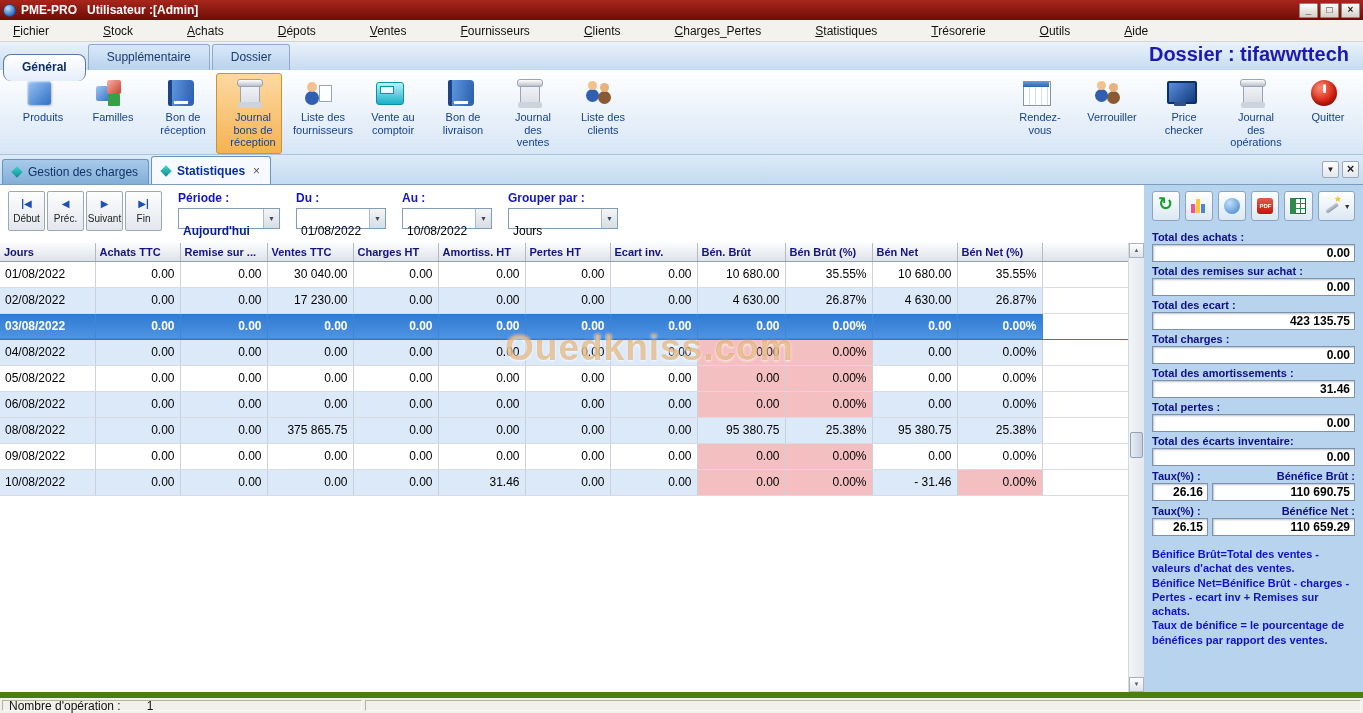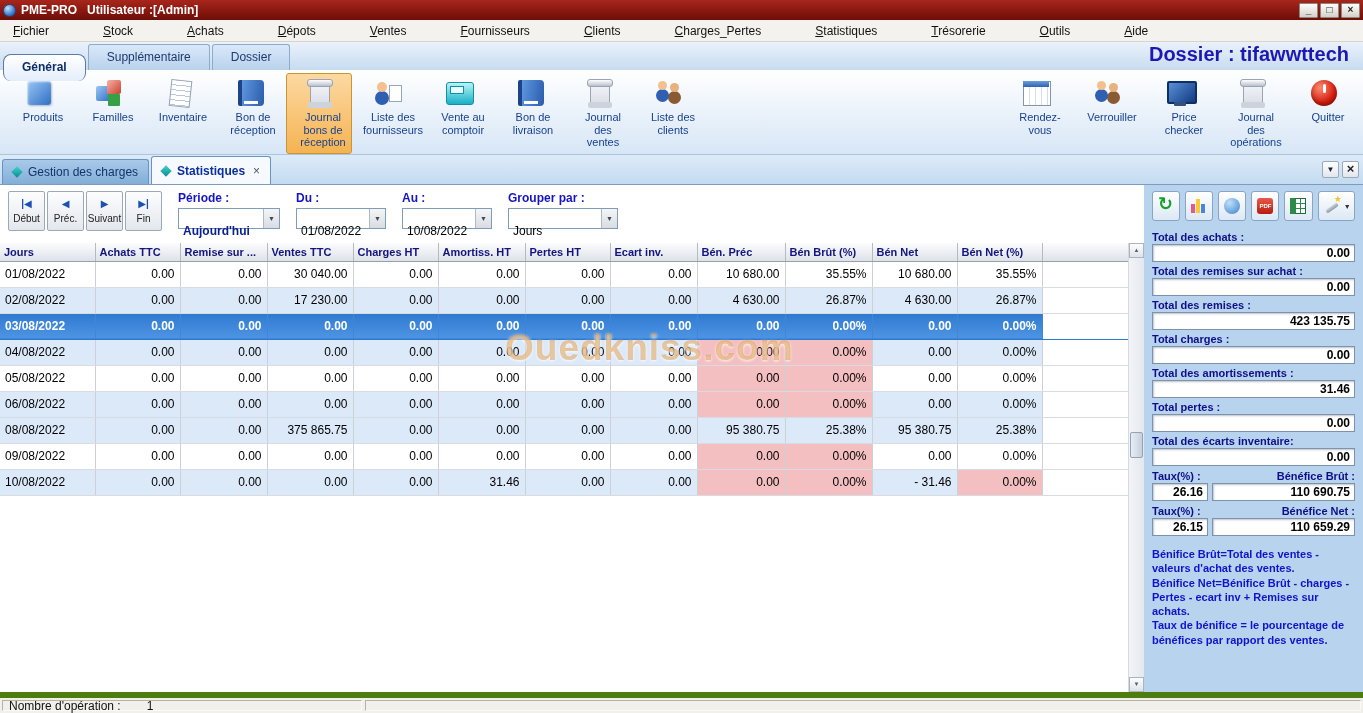--- a/index.html
+++ b/index.html
@@ -199,24 +199,20 @@
     <div class="tb-left">
         <div class="tool-btn">
           <div class="icon products-icon"></div>
           <div class="tool-label">Produits</div>
         </div>
         <div class="tool-btn">
           <div class="icon families-icon"></div>
           <div class="tool-label">Familles</div>
         </div>
         <div class="tool-btn">
-          <div class="icon inventory-icon"></div>
-          <div class="tool-label">Inventaire</div>
-        </div>
-        <div class="tool-btn">
           <div class="icon reception-note-icon"></div>
           <div class="tool-label">Bon de réception</div>
         </div>
         <div class="tool-btn selected">
           <div class="icon reception-journal-icon"></div>
           <div class="tool-label">Journal bons de réception</div>
         </div>
         <div class="tool-btn">
           <div class="icon suppliers-list-icon"></div>
           <div class="tool-label">Liste des fournisseurs</div>
@@ -341,21 +337,21 @@
           <thead>
               <tr>
                 <th class="hcell">Jours</th>
                 <th class="hcell">Achats TTC</th>
                 <th class="hcell">Remise sur ...</th>
                 <th class="hcell">Ventes TTC</th>
                 <th class="hcell">Charges HT</th>
                 <th class="hcell">Amortiss. HT</th>
                 <th class="hcell">Pertes HT</th>
                 <th class="hcell">Ecart inv.</th>
-                <th class="hcell">Bén. Préc</th>
+                <th class="hcell">Bén. Brût</th>
                 <th class="hcell">Bén Brût (%)</th>
                 <th class="hcell">Bén Net</th>
                 <th class="hcell">Bén Net (%)</th>
                 <th class="hcell hfiller"></th>
               </tr>
             </thead>
           <tbody>
               <tr class="trow">
                 <td class="cell datecell">01/08/2022</td>
                 <td class="cell numcell">0.00</td>
@@ -530,21 +526,21 @@
         </div>
       <div class="totals">
           <div class="tot-label">Total des achats :</div>
           <div class="tot-box">
             <span class="tot-val">0.00</span>
           </div>
           <div class="tot-label">Total des remises sur achat :</div>
           <div class="tot-box">
             <span class="tot-val">0.00</span>
           </div>
-          <div class="tot-label">Total des remises :</div>
+          <div class="tot-label">Total des ecart :</div>
           <div class="tot-box">
             <span class="tot-val">423 135.75</span>
           </div>
           <div class="tot-label">Total charges :</div>
           <div class="tot-box">
             <span class="tot-val">0.00</span>
           </div>
           <div class="tot-label">Total des amortissements :</div>
           <div class="tot-box">
             <span class="tot-val">31.46</span>

